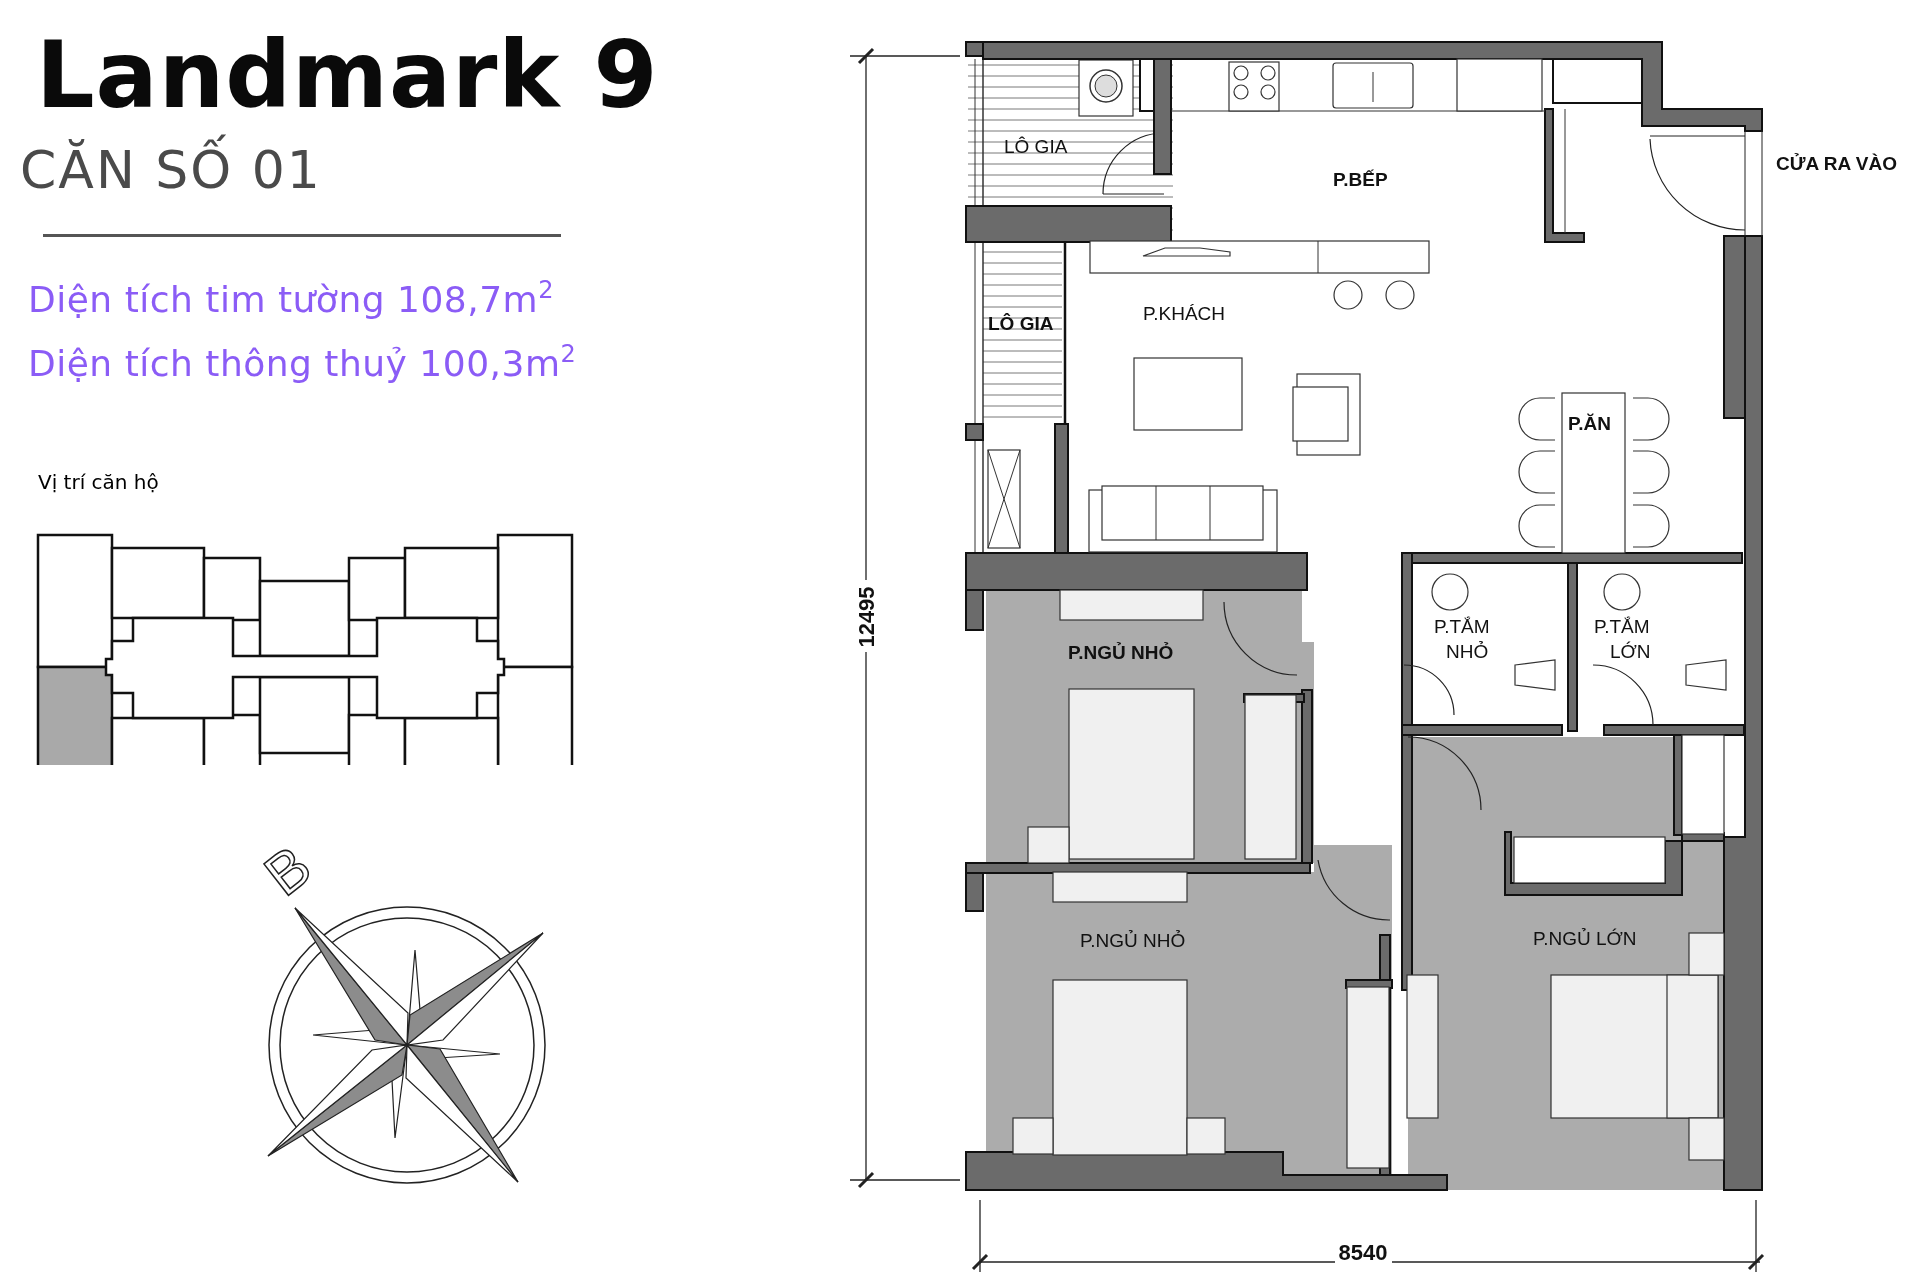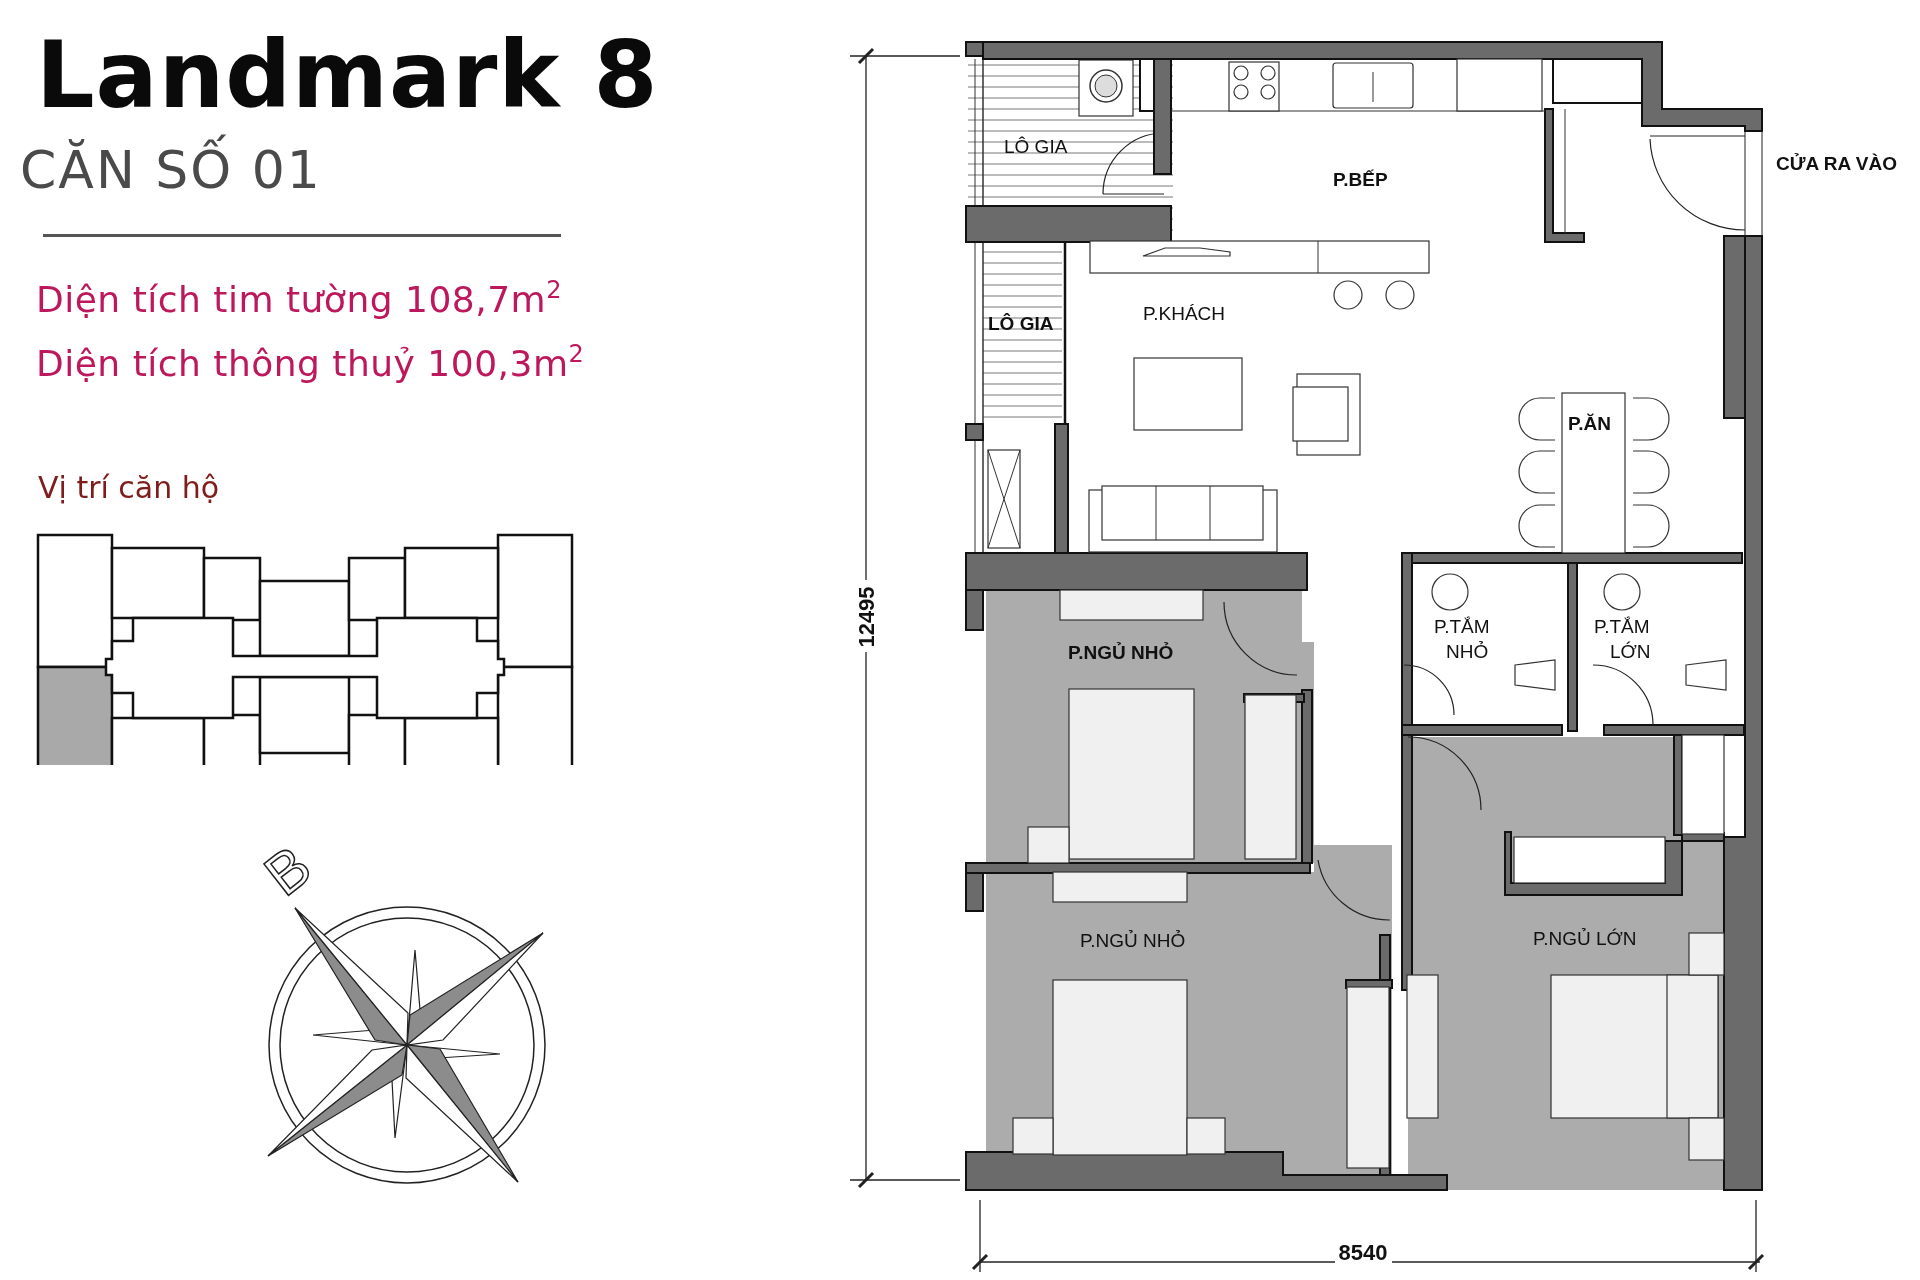--- a/index.html
+++ b/index.html
@@ -1,29 +1,29 @@
 <!DOCTYPE html>
 <html><head>
 <meta charset="utf-8">
 <style>
   html,body{margin:0;padding:0;background:#ffffff;}
   body{width:1920px;height:1280px;position:relative;overflow:hidden;font-family:"Liberation Sans","DejaVu Sans",sans-serif;}
   .abs{position:absolute;}
   .title{left:36px;top:22px;font-size:92px;font-weight:bold;color:#0a0a0a;letter-spacing:1px;font-family:"DejaVu Sans",sans-serif;}
   .subtitle{left:20px;top:140px;font-size:52px;color:#4a4a4a;letter-spacing:2px;font-family:"DejaVu Sans",sans-serif;font-weight:normal;}
   .rule{left:43px;top:234px;width:518px;height:3px;background:#555;}
-  .area{left:36px;font-size:36px;color:#be185d;font-family:"DejaVu Sans",sans-serif;letter-spacing:0.5px;}
+  .area{left:28px;font-size:36px;color:#8b5cf6;font-family:"DejaVu Sans",sans-serif;letter-spacing:0.5px;}
   .area sup{font-size:24px;vertical-align:14px;}
-  .loc-label{left:38px;top:470px;font-size:30px;color:#7f1d1d;font-family:"DejaVu Sans",sans-serif;text-align:center;}
+  .loc-label{left:38px;top:470px;font-size:20px;color:#000000;font-family:"DejaVu Sans",sans-serif;text-align:center;}
   svg text{font-family:"Liberation Sans","DejaVu Sans",sans-serif;}
 </style>
 </head>
 <body>
 
-<div class="abs title">Landmark 8</div>
+<div class="abs title">Landmark 9</div>
 <div class="abs subtitle">CĂN SỐ 01</div>
 <div class="abs rule"></div>
 
 <div class="abs area" style="top:276px;"><span>Diện tích tim tường 108,7m</span><sup>2</sup></div>
 <div class="abs area" style="top:340px;"><span>Diện tích thông thuỷ 100,3m</span><sup>2</sup></div>
 
 <div class="abs loc-label">Vị trí căn hộ</div>
 
 <svg class="abs" style="left:30px;top:525px;" width="550" height="240" viewBox="0 0 550 240">
   <g fill="#fff" stroke="#111" stroke-width="2.5">

